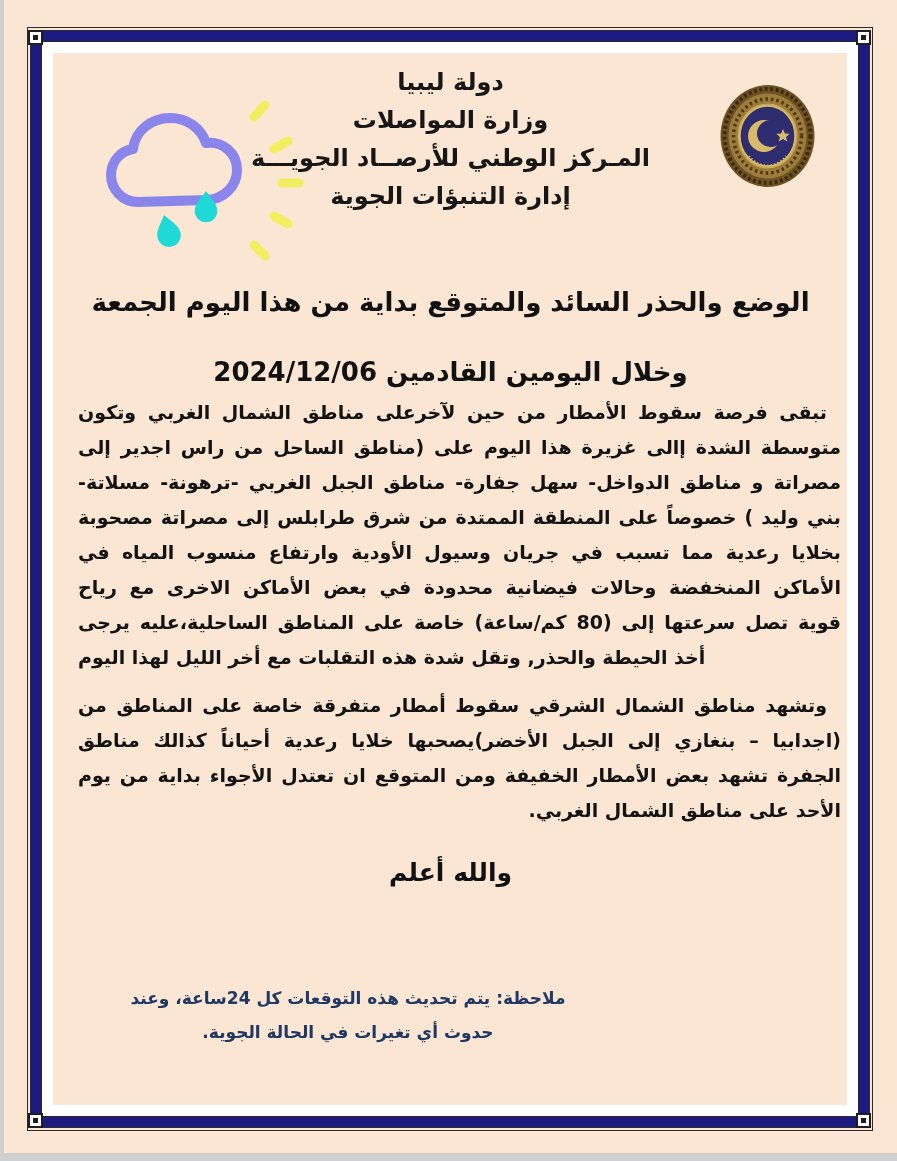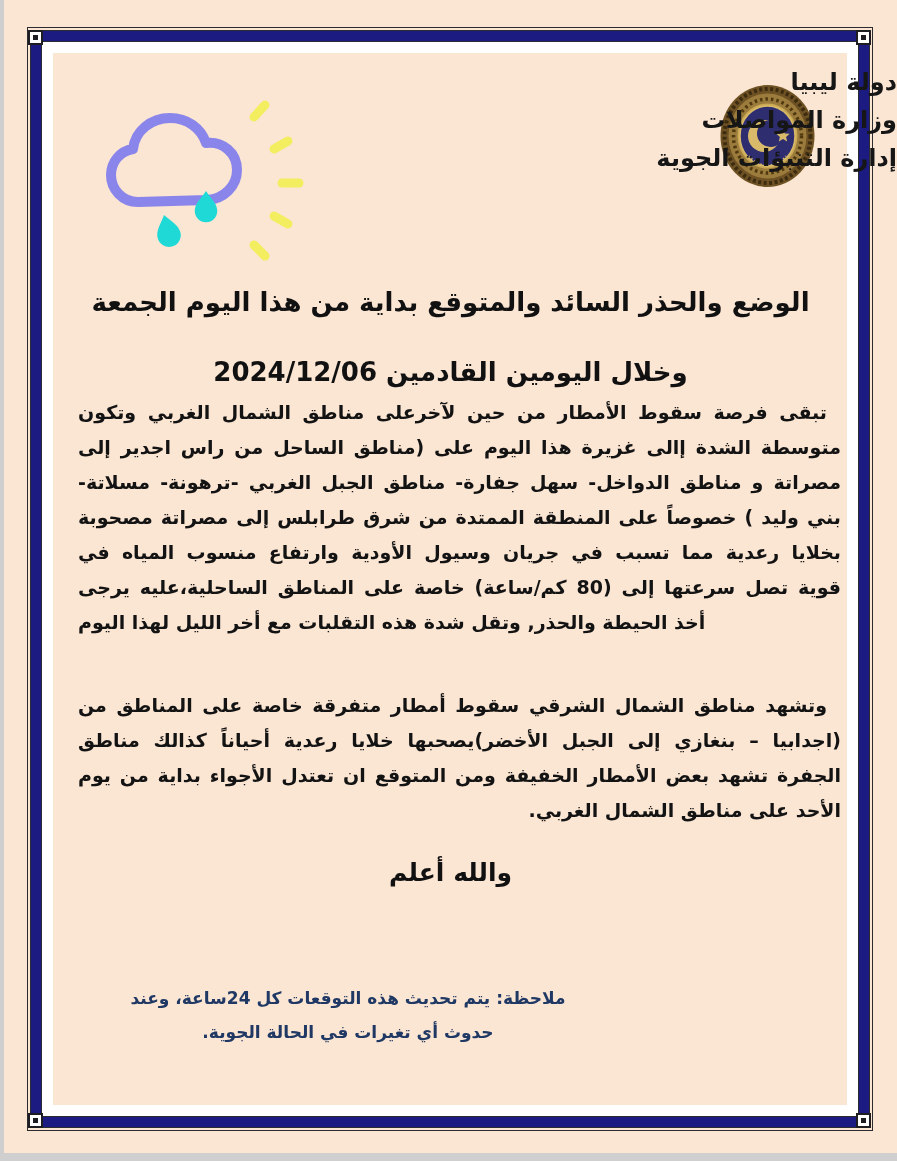--- a/index.html
+++ b/index.html
@@ -36,21 +36,21 @@
     left:3px;top:3px;
   }
   .corner.tl{left:24px;top:30px;}
   .corner.tr{right:26px;top:30px;}
   .corner.bl{left:24px;bottom:25px;}
   .corner.br{right:26px;bottom:25px;}
 
   
   .hdr{
     position:absolute;left:0;right:0;top:63px;z-index:6;
-    text-align:right;direction:rtl;
+    text-align:center;direction:rtl;
     font-size:24px;font-weight:bold;color:#161616;line-height:38px;
   }
   .title{
     position:absolute;left:0;right:0;top:279px;z-index:6;
     text-align:center;direction:rtl;
     font-size:26px;font-weight:bold;color:#111;line-height:47px;
   }
   .title .l2{direction:ltr;margin-top:23px;}
   .para{
     position:absolute;left:74px;right:56px;z-index:6;
@@ -121,37 +121,39 @@
     <circle cx="50.5" cy="49.5" r="13.5" fill="#2d2d70"></circle>
 
     <path d="M63,45 l1.9,4.4 4.8,0.4 -3.6,3.1 1.1,4.7 -4.2,-2.5 -4.2,2.5 1.1,-4.7 -3.6,-3.1 4.8,-0.4 Z" fill="#d9ba6b"></path>
 
     <path d="M29,72 A24,26 0 0 0 66,72" fill="none" stroke="#d9ba6b" stroke-width="2" stroke-dasharray="1.5,2"></path>
   </svg>
 
   <div class="hdr">
     <div>دولة ليبيا</div>
     <div>وزارة المواصلات</div>
+    <div>المـركز الوطني للأرصــاد الجويـــة</div>
     <div>إدارة التنبؤات الجوية</div>
   </div>
 
   <div class="title">
     <div>الوضع والحذر السائد والمتوقع بداية من هذا اليوم الجمعة</div>
     <div class="l2">
       <span>2024/12/06</span>
       <span dir="rtl">وخلال اليومين القادمين</span>
     </div>
   </div>
 
   <div class="para p1">
     <div class="pline indent">تبقى فرصة سقوط الأمطار من حين لآخرعلى مناطق الشمال الغربي وتكون</div>
     <div class="pline">متوسطة الشدة إالى غزيرة هذا اليوم على (مناطق الساحل من راس اجدير إلى</div>
     <div class="pline">مصراتة و مناطق الدواخل- سهل جفارة- مناطق الجبل الغربي -ترهونة- مسلاتة-</div>
     <div class="pline">بني وليد ) خصوصاً على المنطقة الممتدة من شرق طرابلس إلى مصراتة مصحوبة</div>
     <div class="pline">بخلايا رعدية مما تسبب في جريان وسيول الأودية وارتفاع منسوب المياه في</div>
+    <div class="pline">الأماكن المنخفضة وحالات فيضانية محدودة في بعض الأماكن الاخرى مع رياح</div>
     <div class="pline">قوية تصل سرعتها إلى (80 كم/ساعة) خاصة على المناطق الساحلية،عليه يرجى</div>
     <div class="pline align-left">أخذ الحيطة والحذر, وتقل شدة هذه التقلبات مع أخر الليل لهذا اليوم</div>
   </div>
 
   <div class="para p2">
     <div class="pline indent">وتشهد مناطق الشمال الشرقي سقوط أمطار متفرقة خاصة على المناطق من</div>
     <div class="pline">(اجدابيا – بنغازي إلى الجبل الأخضر)يصحبها خلايا رعدية أحياناً كذالك مناطق</div>
     <div class="pline">الجفرة تشهد بعض الأمطار الخفيفة ومن المتوقع ان تعتدل الأجواء بداية من يوم</div>
     <div class="pline align-right">الأحد على مناطق الشمال الغربي.</div>
   </div>

